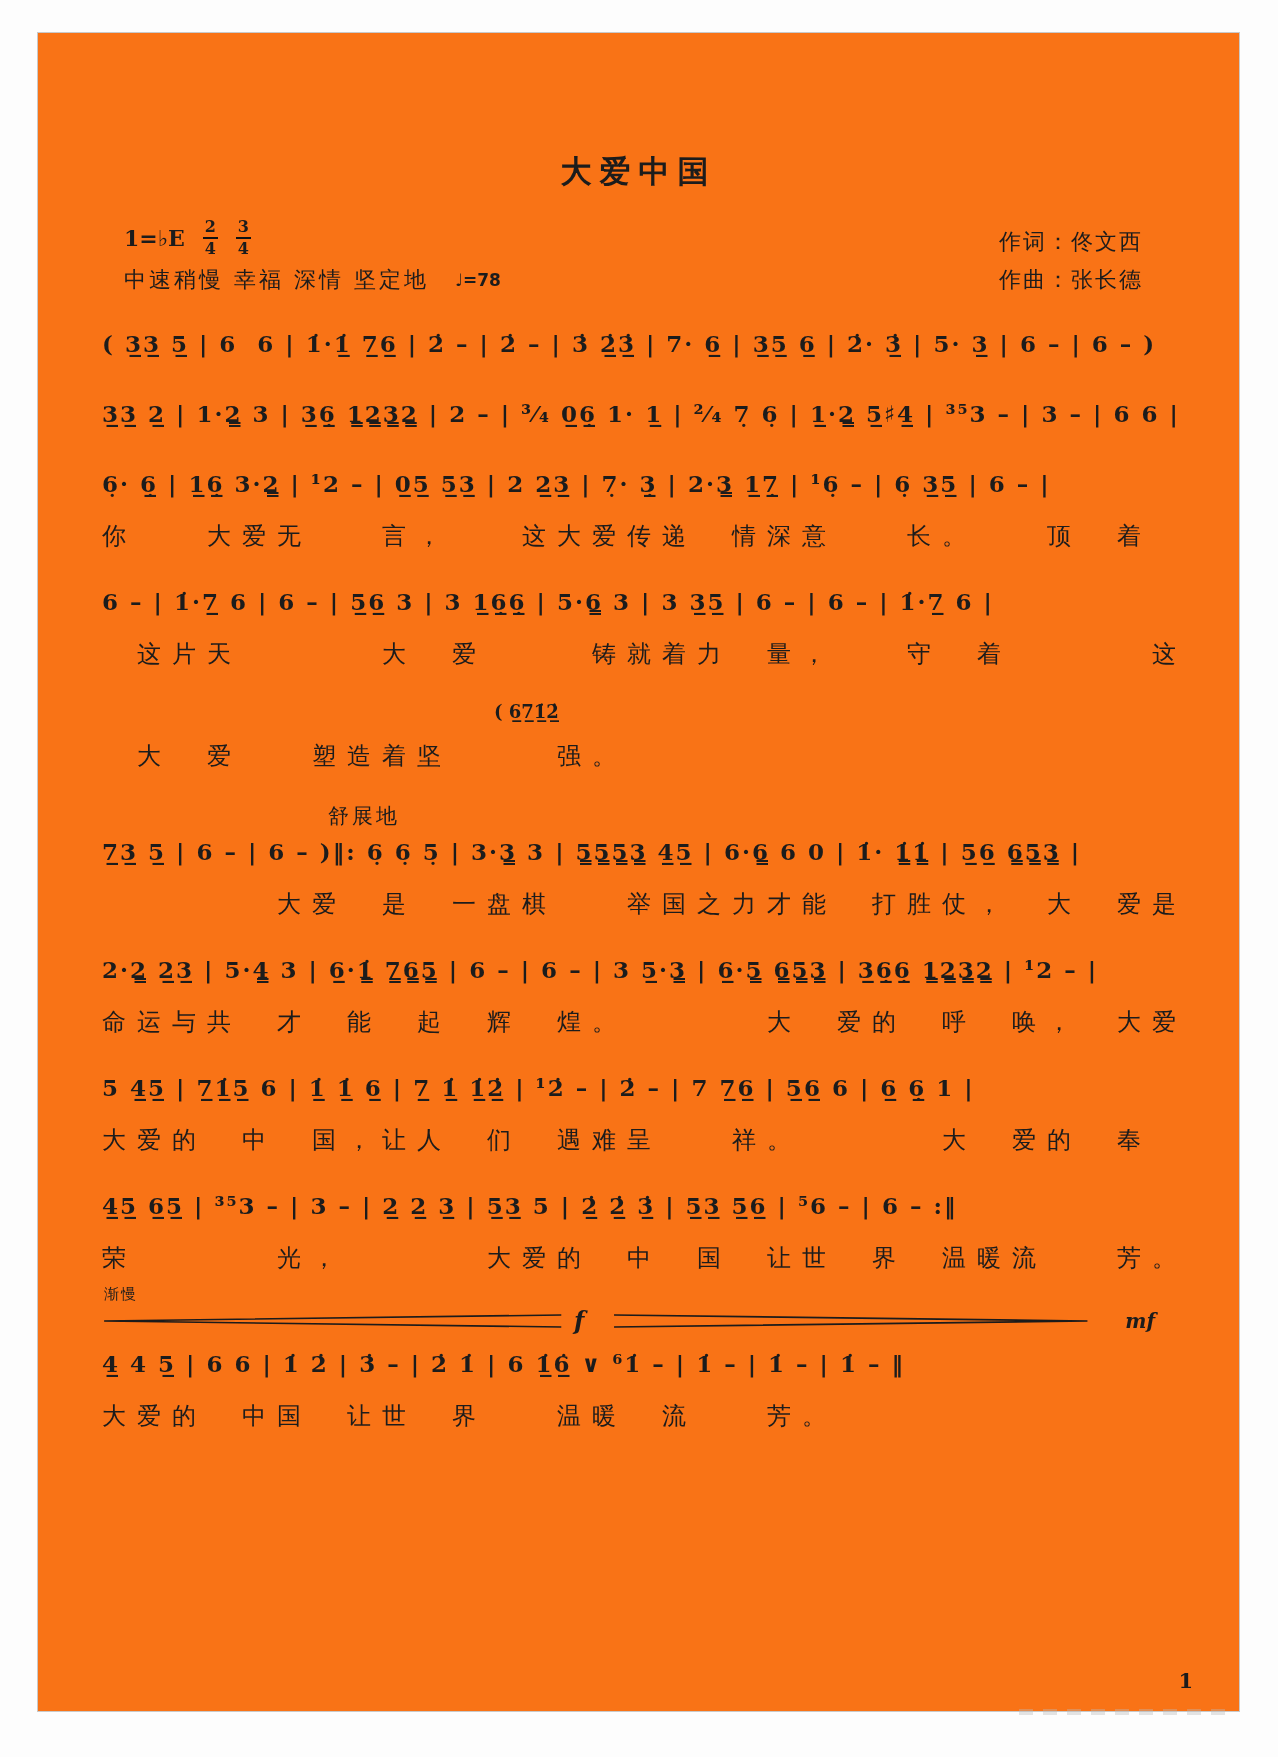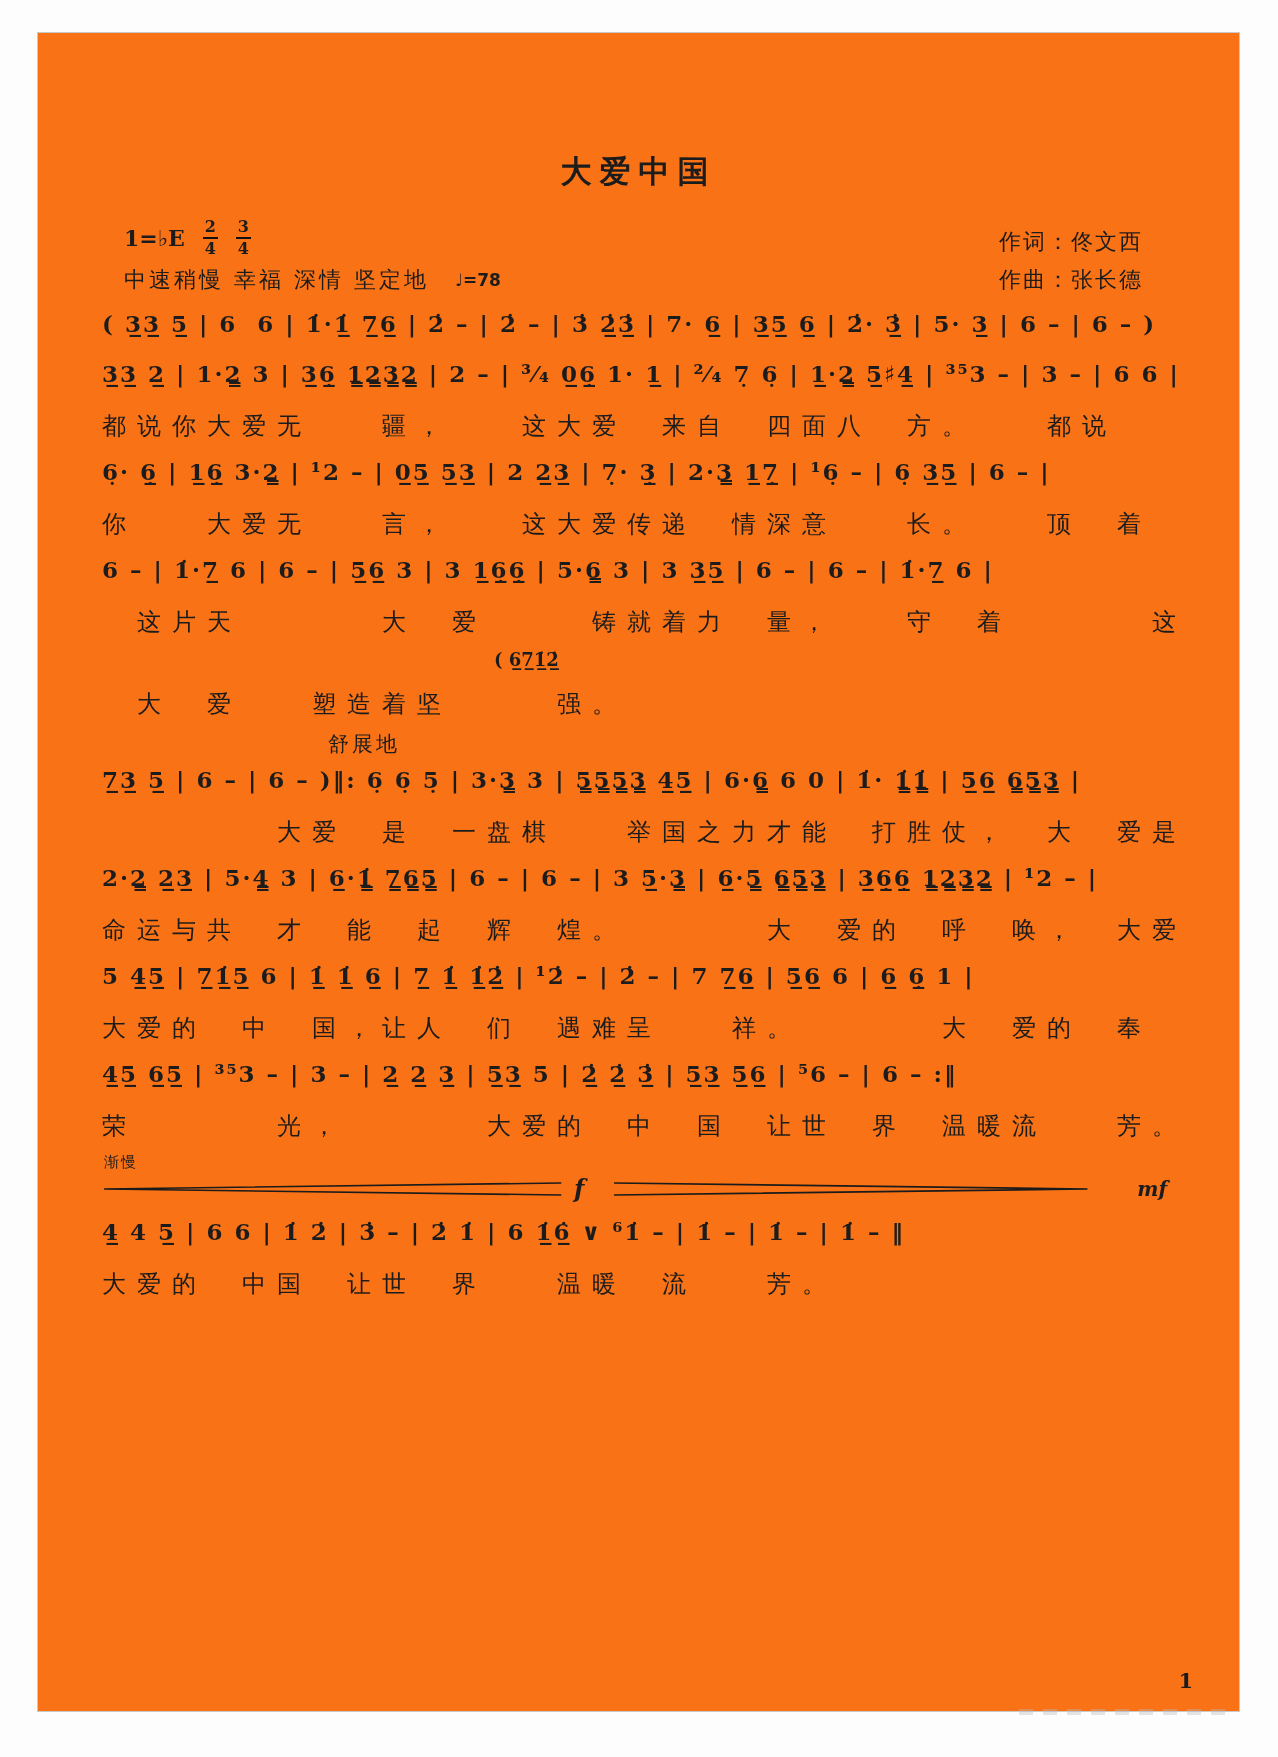--- a/index.html
+++ b/index.html
@@ -26,21 +26,21 @@
   }
   .key-row{margin-top:26px;}
   .tempo-row{margin-top:8px;}
   .key-sig{font-size:22px;font-weight:bold;font-family:"DejaVu Serif",serif;display:flex;align-items:center;gap:18px;}
   .frac{display:inline-flex;flex-direction:column;align-items:center;line-height:1;font-size:16px;font-weight:bold;}
   .frac .bar{width:15px;height:2px;background:#111;margin:2px 0;}
   .credit{font-size:22px;letter-spacing:2px;}
   .tempo-left{font-size:22px;letter-spacing:3px;display:flex;align-items:center;gap:26px;}
   .metronome{font-size:17px;font-weight:bold;font-family:"DejaVu Sans",sans-serif;letter-spacing:0;}
   .score{padding:0 64px 0 64px;}
-  .system{margin-top:8px;}
+  .system{margin-top:28px;}
   .notes{
     font-family:"DejaVu Serif","Liberation Serif",serif;
     font-weight:bold;font-size:23px;letter-spacing:2px;
     white-space:pre;height:42px;line-height:42px;overflow:hidden;
   }
   .lyrics{
     font-size:24px;letter-spacing:11px;white-space:pre;
     height:34px;line-height:34px;margin-top:14px;overflow:hidden;
   }
   .annotation{
@@ -56,21 +56,21 @@
   }
   .dyn-tempo{position:absolute;left:2px;top:0;font-size:15px;letter-spacing:2px;}
   .hairpin{position:absolute;bottom:8px;height:16px;}
   .hp1{left:0;width:43%;}
   .hp2{left:47.5%;width:44.5%;}
   .dyn-f{
     position:absolute;left:44%;bottom:2px;
     font-family:"DejaVu Serif",serif;font-style:italic;font-weight:bold;font-size:24px;
   }
   .dyn-mf{
-    position:absolute;right:8px;bottom:4px;
+    position:absolute;right:20px;bottom:4px;
     font-family:"DejaVu Serif",serif;font-style:italic;font-weight:bold;font-size:20px;
   }
   .page-number{
     position:absolute;right:46px;bottom:18px;
     font-size:21px;font-weight:bold;font-family:"DejaVu Serif",serif;
   }
   .watermark{
     position:absolute;right:10px;bottom:-4px;width:210px;height:6px;
     background:repeating-linear-gradient(90deg,#bbb 0 14px,transparent 14px 24px);
     opacity:.38;filter:blur(.6px);
@@ -109,21 +109,20 @@
   </div>
 
   <div class="score">
 
     <div class="system">
       <div class="notes">( 3̲3̲ 5̲ | 6  6 | 1̇·1̲̇ 7̲6̲ | 2̇ – | 2̇ – | 3̇ 2̲̇3̲̇ | 7· 6̲ | 3̲5̲ 6̲ | 2̇· 3̲̇ | 5· 3̲ | 6 – | 6 – )</div>
     </div>
 
     <div class="system">
       <div class="notes">3̲3̲ 2̲ | 1·2̳ 3 | 3̲6̣̲ 1̳2̳3̳2̳ | 2 – | ³⁄₄ 0̲6̣̲ 1· 1̲ | ²⁄₄ 7̣ 6̣ | 1̲·2̳ 5̲♯4̲ | ³⁵3 – | 3 – | 6 6 |</div>
-      <div class="lyrics">都说你大爱无　　疆，　　这大爱　来自　四面八　方。　　都说</div>
     </div>
 
     <div class="system">
       <div class="notes">6̣· 6̣̲ | 1̲6̣̲ 3·2̳ | ¹2 – | 0̲5̲ 5̲3̲ | 2 2̲3̲ | 7̣· 3̣̲ | 2·3̳ 1̲7̣̲ | ¹6̣ – | 6̣ 3̲5̲ | 6 – |</div>
       <div class="lyrics">你　　大爱无　　言，　　这大爱传递　情深意　　长。　　顶　着</div>
     </div>
 
     <div class="system">
       <div class="notes">6 – | 1̇·7̲ 6 | 6 – | 5̲6̲ 3 | 3 1̲6̣̲6̣̲ | 5·6̳ 3 | 3 3̲5̲ | 6 – | 6 – | 1̇·7̲ 6 |</div>
       <div class="lyrics">　这片天　　　　大　爱　　　铸就着力　量，　　守　着　　　　这片地，</div>

